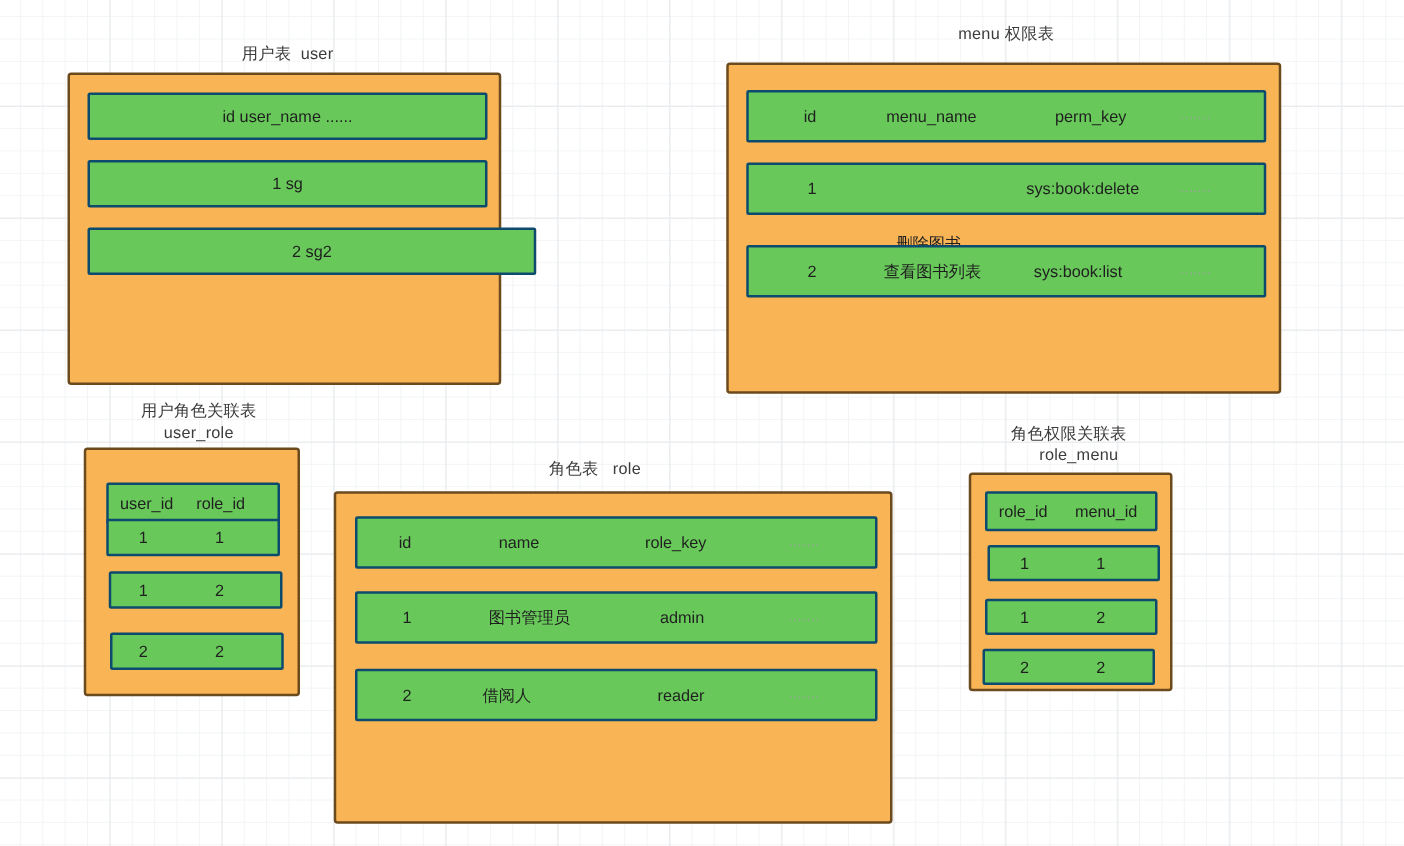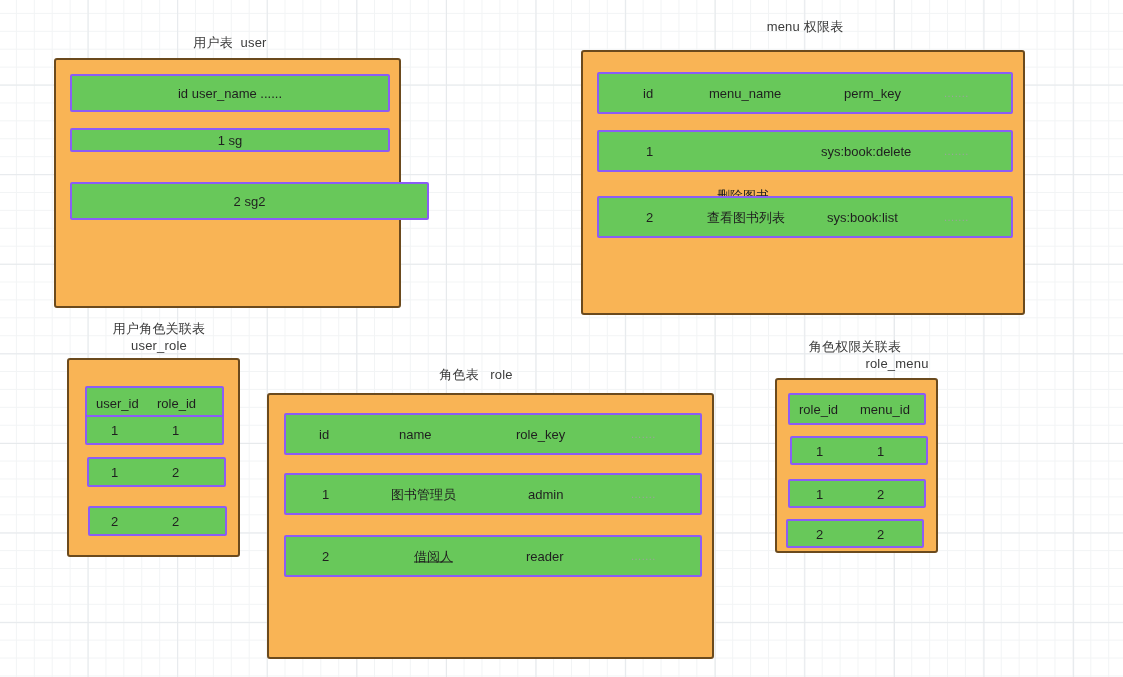--- a/index.html
+++ b/index.html
@@ -44,21 +44,21 @@
     background: #f9b455;
     border: 2px solid #6b4a1d;
     border-radius: 3px;
     box-sizing: border-box;
   }
 
   
   .row {
     position: absolute;
     background: #68c85a;
-    border: 2px solid #8b5cf6;
+    border: 2px solid #0c4a6e;
     border-radius: 2px;
     box-sizing: border-box;
   }
   .cell {
     position: absolute;
     top: 50%;
     transform: translateY(-50%);
     color: #1f1f1f;
     font-size: 13px;
     line-height: 15px;
@@ -81,21 +81,21 @@
 <div id="canvas">
 
   <div class="caption" style="left:150px; top:34px; width:160px;">用户表  user</div>
 
   <div class="entity" style="left:54px; top:58px; width:347px; height:250px;">
 
     <div class="row" style="left:14px; top:14px; width:320px; height:38px;">
       <span class="cell c-center">id user_name ......</span>
     </div>
 
-    <div class="row" style="left:14px; top:68px; width:320px; height:24px;">
+    <div class="row" style="left:14px; top:68px; width:320px; height:38px;">
       <span class="cell c-center">1     sg</span>
     </div>
 
     <div class="row" style="left:14px; top:122px; width:359px; height:38px;">
       <span class="cell c-center">2     sg2</span>
     </div>
   </div>
 
   <div class="caption" style="left:725px; top:18px; width:160px;">menu 权限表</div>
 
@@ -162,28 +162,28 @@
 
     <div class="row" style="left:15px; top:78px; width:418px; height:42px;">
       <span class="cell" style="left:36px;">1</span>
       <span class="cell" style="left:105px;">图书管理员</span>
       <span class="cell" style="left:242px;">admin</span>
       <span class="cell ellip" style="left:345px;">.......</span>
     </div>
 
     <div class="row" style="left:15px; top:140px; width:418px; height:42px;">
       <span class="cell" style="left:36px;">2</span>
-      <span class="cell" style="left:128px;text-decoration:underline;">借阅人</span>
+      <span class="cell" style="left:100px;">借阅人</span>
       <span class="cell" style="left:240px;">reader</span>
       <span class="cell ellip" style="left:345px;">.......</span>
     </div>
   </div>
 
   <div class="caption" style="left:790px; top:338px; width:130px;">角色权限关联表</div>
-  <div class="caption" style="left:832px; top:355px; width:130px;">role_menu</div>
+  <div class="caption" style="left:798px; top:355px; width:130px;">role_menu</div>
 
   <div class="entity" style="left:775px; top:378px; width:163px; height:175px;">
 
     <div class="row" style="left:11px; top:13px; width:138px; height:32px;">
       <span class="cell" style="left:9px;">role_id</span>
       <span class="cell" style="left:70px;">menu_id</span>
     </div>
 
     <div class="row" style="left:13px; top:56px; width:138px; height:29px;">
       <span class="cell" style="left:24px;">1</span>

